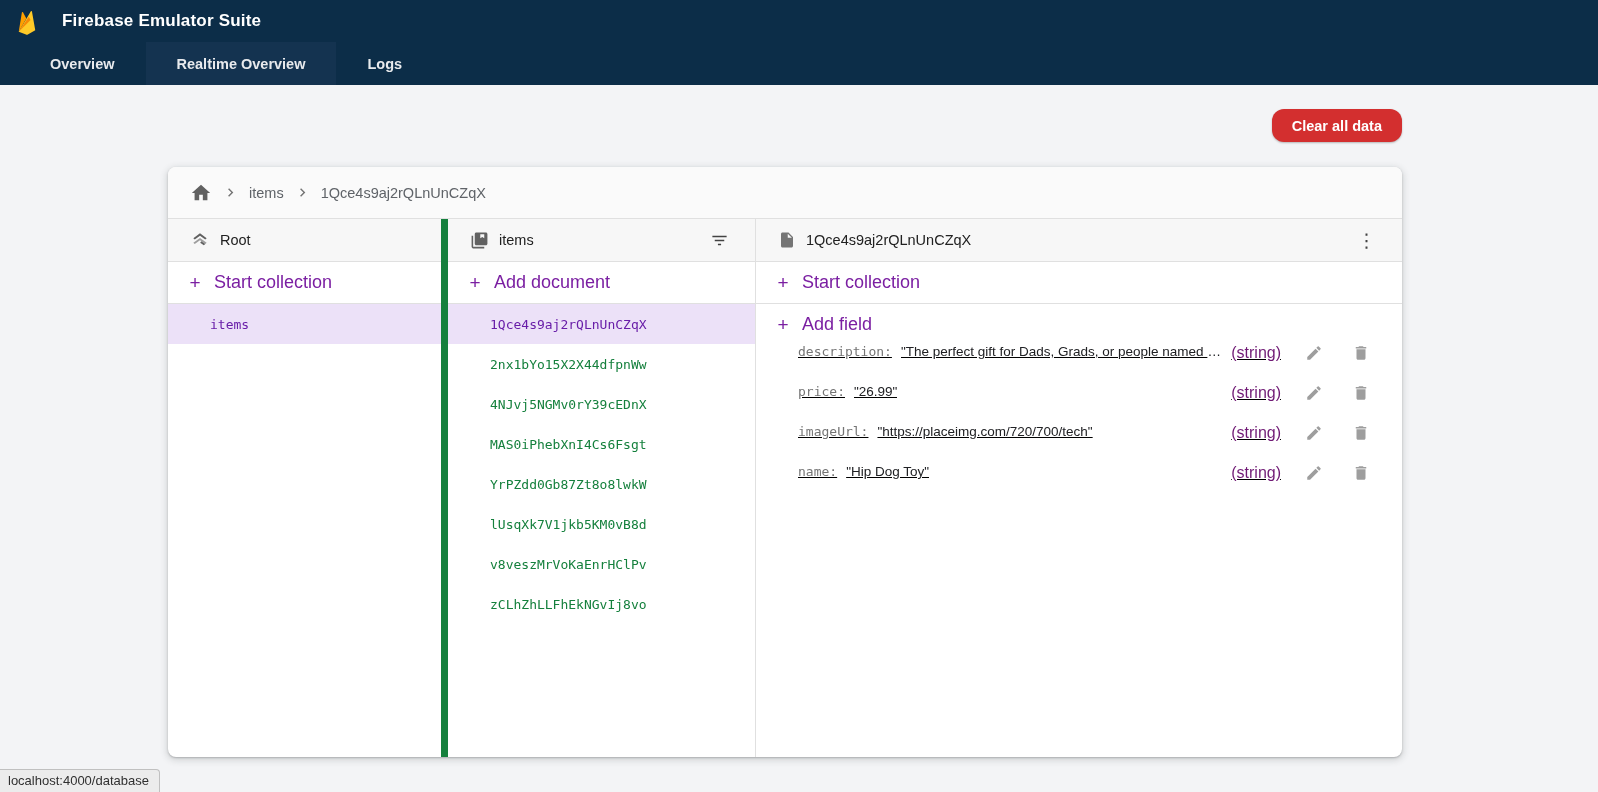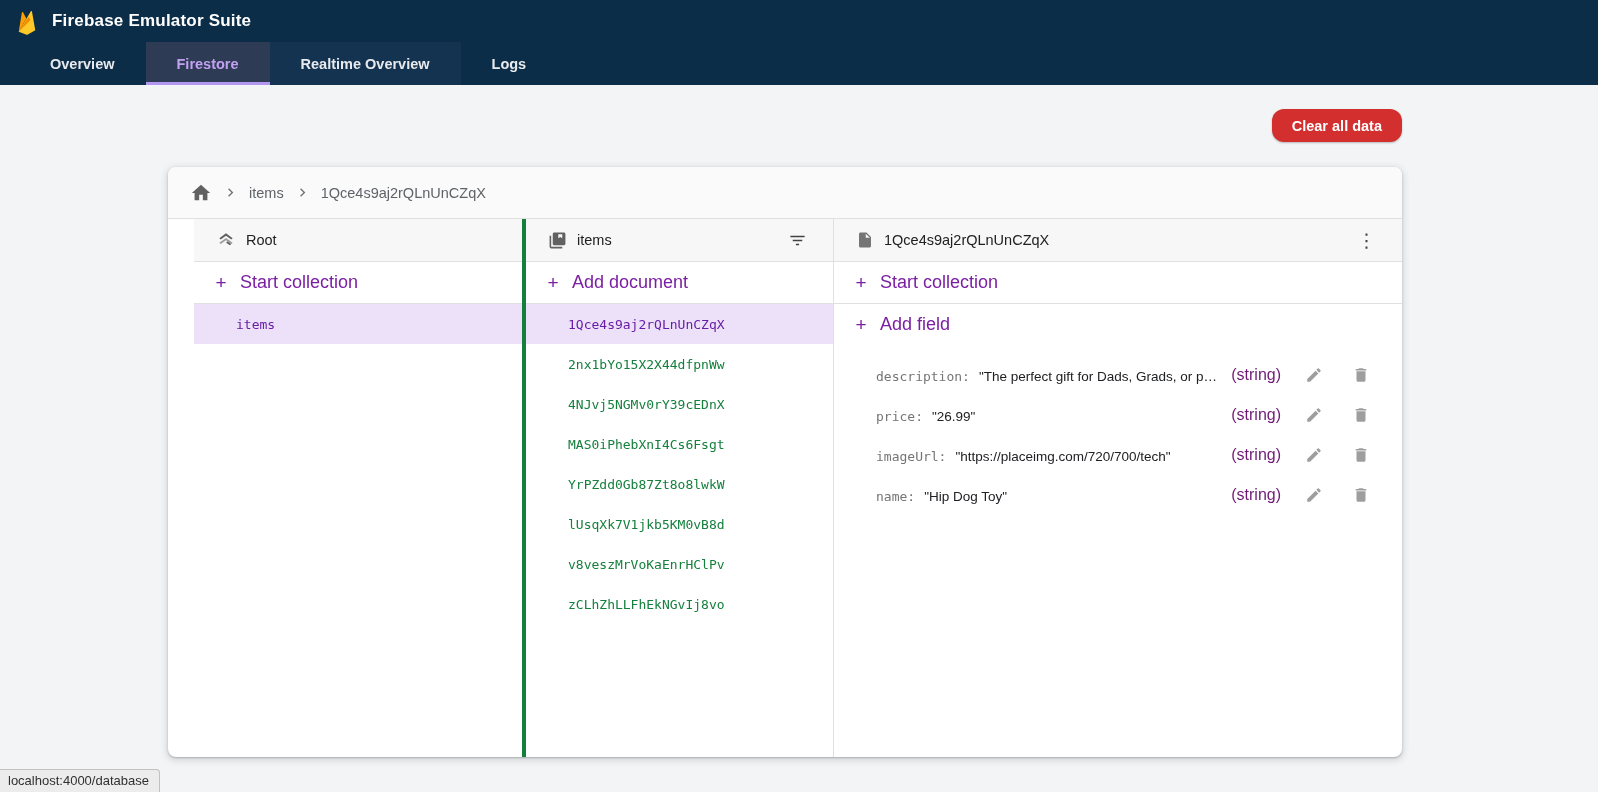--- a/index.html
+++ b/index.html
@@ -8,21 +8,21 @@
     font-family:"Liberation Sans", sans-serif;
     background:#f3f4f6;
     position:relative;
   }
   .mono { font-family:"DejaVu Sans Mono","Liberation Mono",monospace; }
 
   
   .app-header { background:#0c2d48; height:85px; }
   .app-header__top { display:flex; align-items:center; height:42px; padding-left:16px; }
   .logo-icon { width:24px; height:28px; display:flex; align-items:center; margin-top:4px; }
-  .app-title { color:#ffffff; font-size:17px; font-weight:700; margin-left:12px; letter-spacing:.2px; }
+  .app-title { color:#ffffff; font-size:17px; font-weight:700; margin-left:22px; letter-spacing:.2px; }
   .tab-bar { display:flex; height:43px; padding-left:19px; }
   .tab {
     display:flex; align-items:center; padding:0 31px; color:#e8eaed;
     font-size:14.5px; font-weight:700; cursor:pointer; position:relative;
   }
   .tab--active { background:#2d3b55; color:#c3a1f2; }
   .tab--active::after { content:""; position:absolute; left:0; right:0; bottom:0; height:3px; background:#b197ef; }
   .tab--hover { background:#143350; }
 
   
@@ -44,21 +44,21 @@
   }
   .breadcrumb {
     height:52px; background:#fafafa; border-bottom:1px solid #e0e0e0;
     display:flex; align-items:center; padding-left:22px; flex:none;
   }
   .breadcrumb .sep { margin:0 10px; display:flex; }
   .crumb { color:#5f6368; font-size:14.5px; cursor:pointer; }
 
   .panel-grid { display:flex; flex:1; min-height:0; }
   .panel { display:flex; flex-direction:column; min-width:0; }
-  .panel--root { width:332px; border-right:4px solid #15803d; flex:none;margin-left:26px; }
+  .panel--root { width:280px; border-right:7px solid #15803d; flex:none; }
   .panel--collection { width:308px; border-right:1px solid #e0e0e0; flex:none; }
   .panel--document { flex:1; }
 
   .panel-header {
     height:43px; flex:none; background:#f7f7f7; border-bottom:1px solid #e0e0e0;
     display:flex; align-items:center; padding:0 26px 0 22px;
   }
   .panel-header__title { color:#212121; font-size:14.5px; margin-left:10px; flex:1;
     white-space:nowrap; overflow:hidden; text-overflow:ellipsis; }
 
@@ -70,22 +70,22 @@
   .add-row .plus { font-size:19px; font-weight:400; width:18px; text-align:center; line-height:1; }
   .add-row .add-label { font-size:18px; font-weight:400; margin-left:10px; }
 
   .list-row {
     height:40px; flex:none; display:flex; align-items:center; padding-left:42px;
     font-size:13px; color:#15803d; cursor:pointer; white-space:nowrap;
   }
   .list-row--selected { background:#ece1f8; color:#681da8; }
 
   .field-row {
-    height:40px; flex:none; display:flex; align-items:flex-end;
-    padding:0 32px 0 42px; min-width:0;
+    height:40px; flex:none; display:flex; align-items:flex-start;
+    padding:0 32px 0 42px; min-width:0;text-decoration:underline;
   }
   .field-key { font-size:13px; color:#757575; flex:none; }
   .field-value {
     font-size:13.5px; color:#202124; margin-left:9px; min-width:0;
     overflow:hidden; text-overflow:ellipsis; white-space:nowrap;
   }
   .field-type { font-size:16px; color:#701a75; margin-left:auto; padding-left:10px; flex:none; }
   .icon-btn { background:none; border:none; padding:0; cursor:pointer; display:flex; flex:none; }
   .field-row .icon-btn.edit { margin-left:24px; }
   .field-row .icon-btn.del  { margin-left:29px; }
@@ -111,21 +111,20 @@
       <svg width="22" height="28" viewBox="0 0 24 30">
         <path fill="#FFA000" d="M3 24.5L6.4 3.6c.1-.62.93-.78 1.25-.22l3.6 6.7L3 24.5z"></path>
         <path fill="#FFCA28" d="M3 24.5L16.2 2.3c.3-.52 1.1-.37 1.2.22L21 23l-8.1 4.55c-.62.35-1.38.35-2 0L3 24.5z"></path>
         <path fill="#F57C00" d="M3 24.5L13.9 8.1l2 3.75L3 24.5z" opacity=".85"></path>
       </svg>
     </span>
     <span class="app-title">Firebase Emulator Suite</span>
   </div>
   <nav class="tab-bar">
     <div class="tab">Overview</div>
-    <div class="tab tab--active">Firestore</div>
     <div class="tab tab--hover">Realtime Overview</div>
     <div class="tab">Logs</div>
   </nav>
 </header>
 
 <main class="main">
   <div class="content-col">
     <div class="toolbar-row">
       <button class="clear-btn">Clear all data</button>
     </div>

